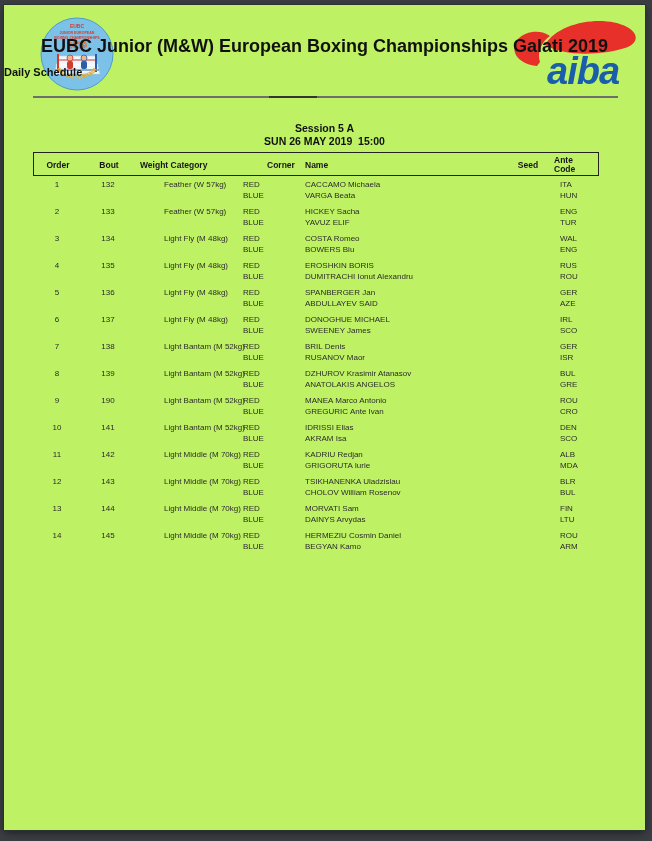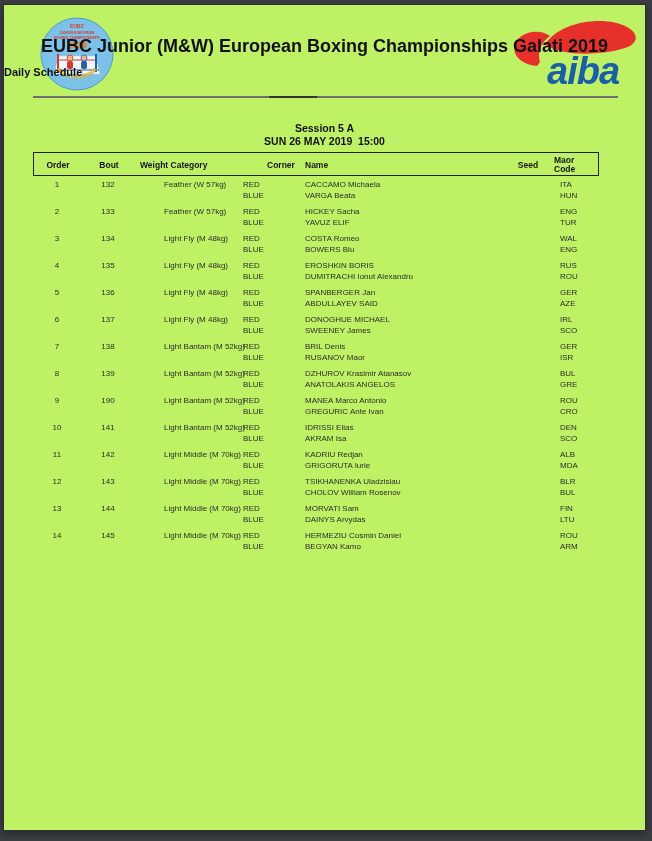--- a/index.html
+++ b/index.html
@@ -122,21 +122,21 @@
   <div class="session-datetime">SUN 26 MAY 2019  15:00</div>
 
   <div class="thead">
     <div class="th th-order">Order</div>
     <div class="th th-bout">Bout</div>
     <div class="th th-weight">Weight Category</div>
     <div class="th th-corner">Corner</div>
     <div class="th th-name">Name</div>
     <div class="th th-seed">Seed</div>
     <div class="th th-team">
-      <div>Maor</div>
+      <div>Ante</div>
       <div>Code</div>
     </div>
   </div>
 
   <div class="rows">
   <div class="bout-row">
     <div class="cell c-order">1</div>
     <div class="cell c-bout">132</div>
     <div class="cell c-weight">Feather (W 57kg)</div>
     <div class="cell c-corner">

